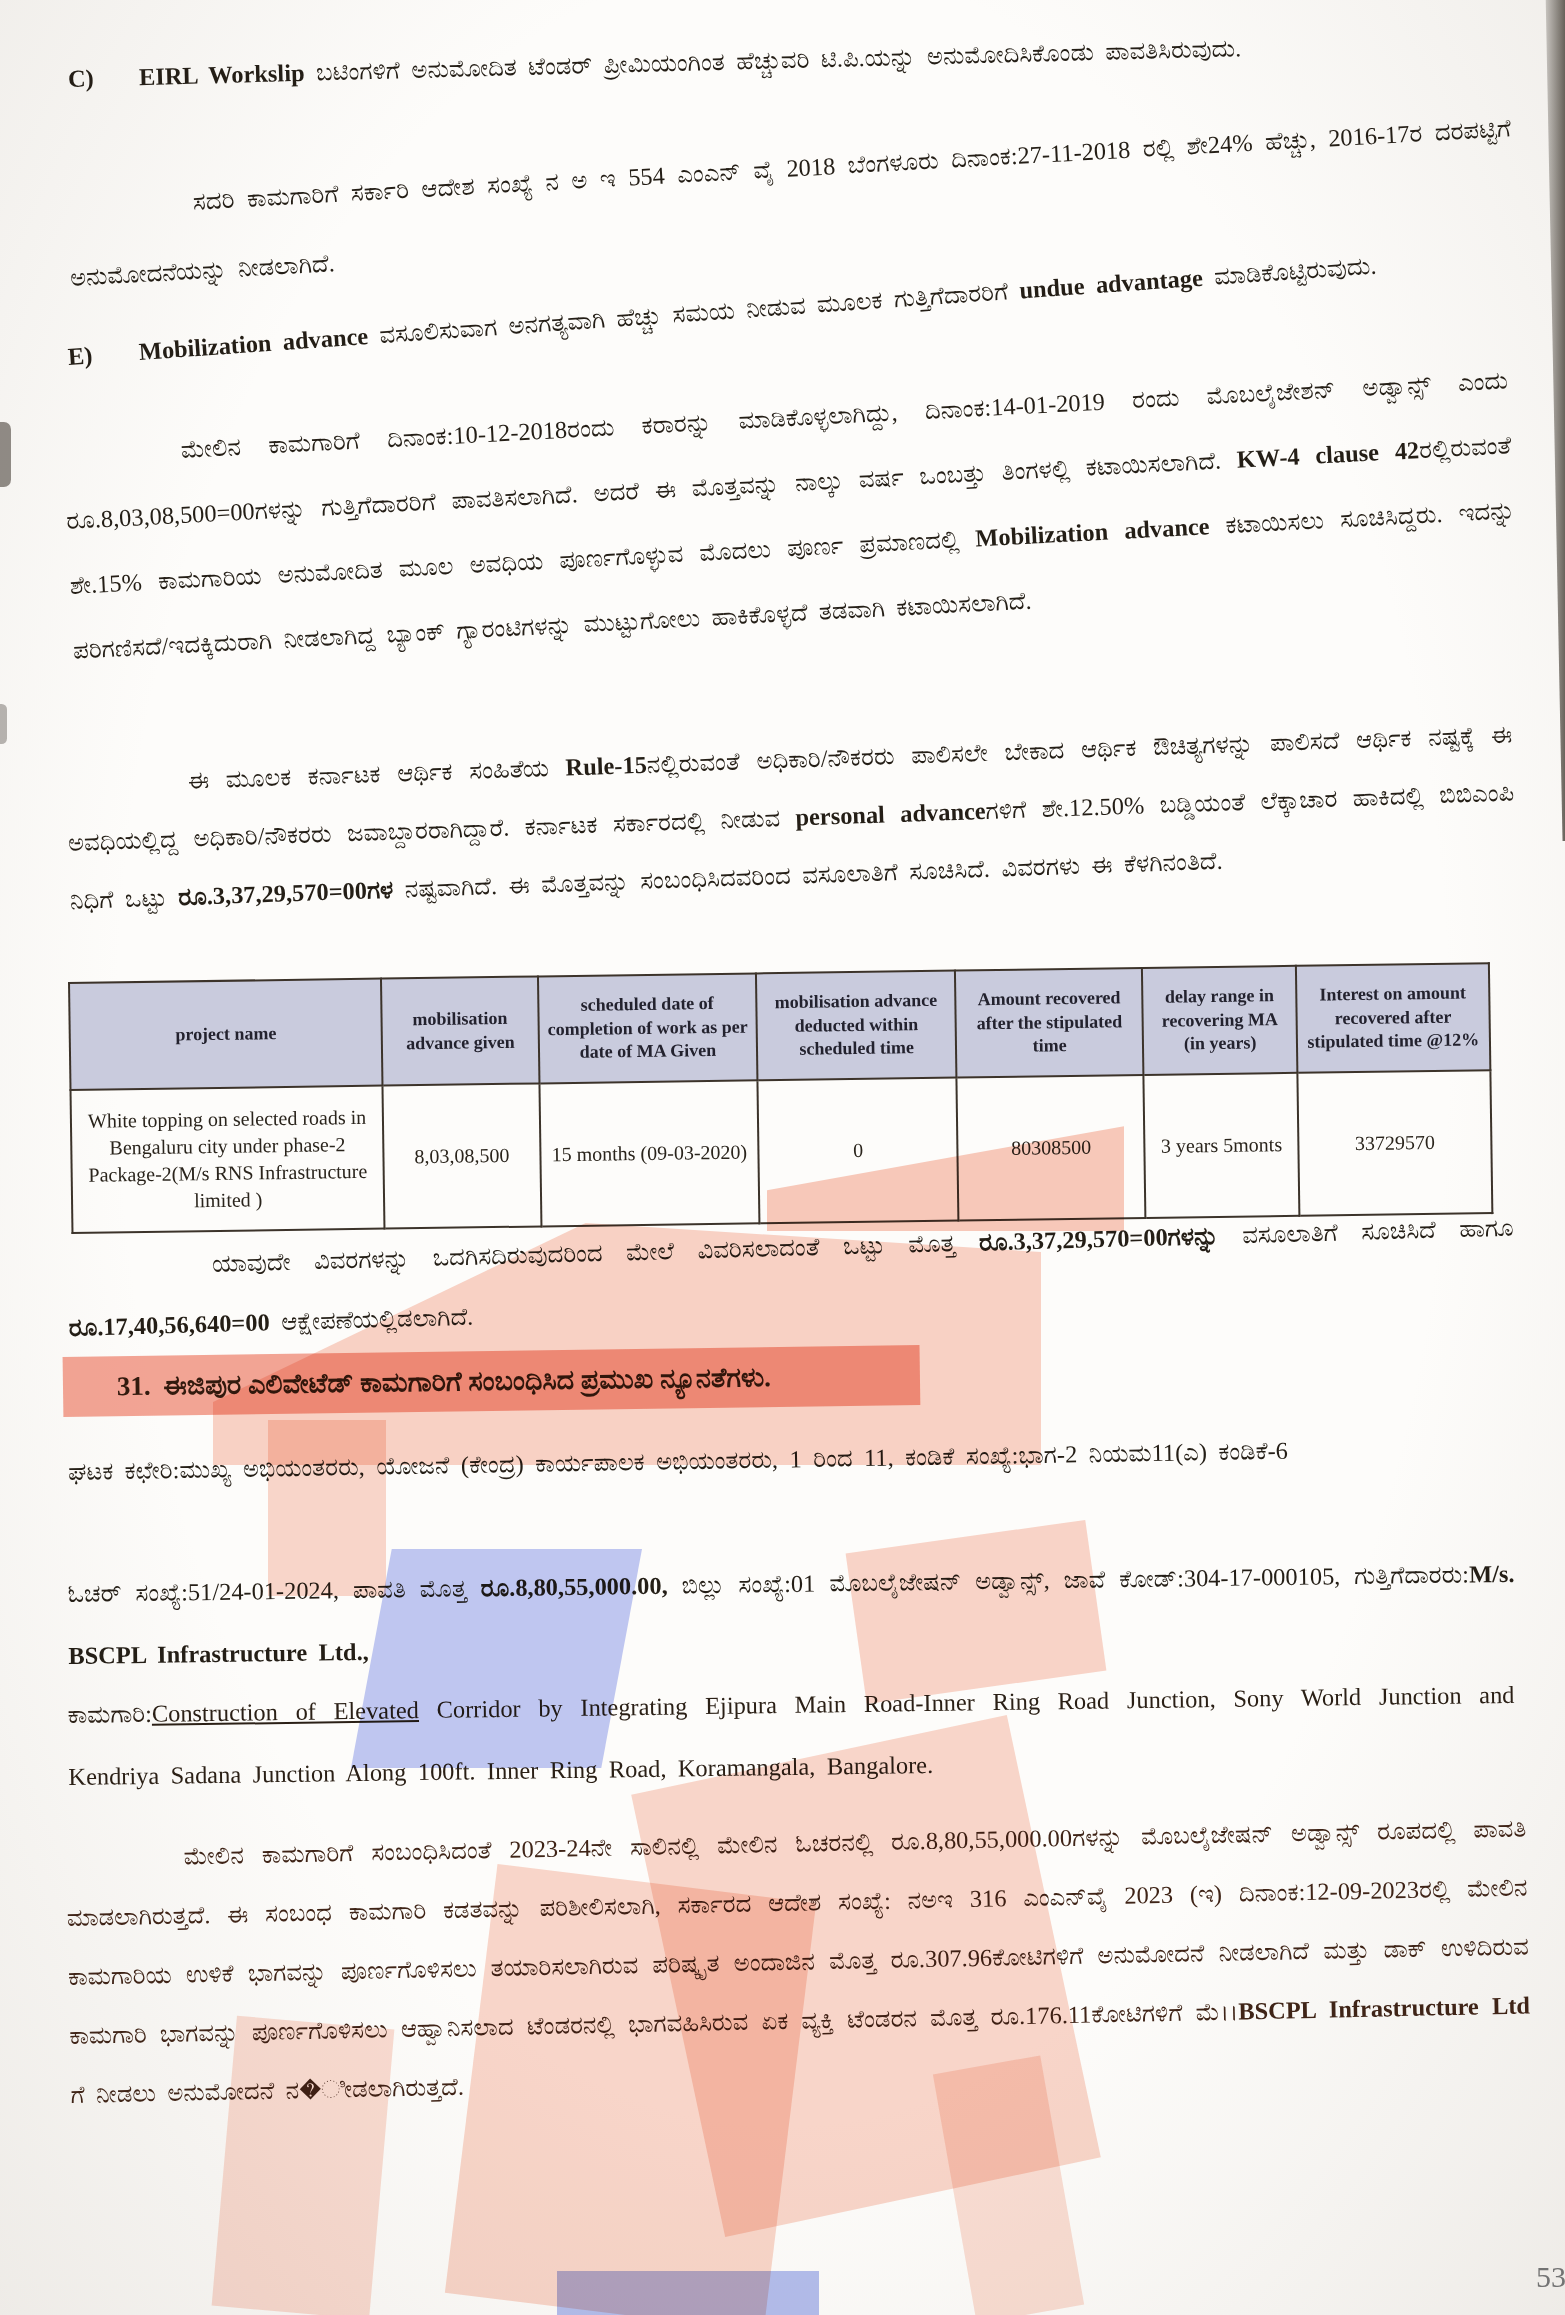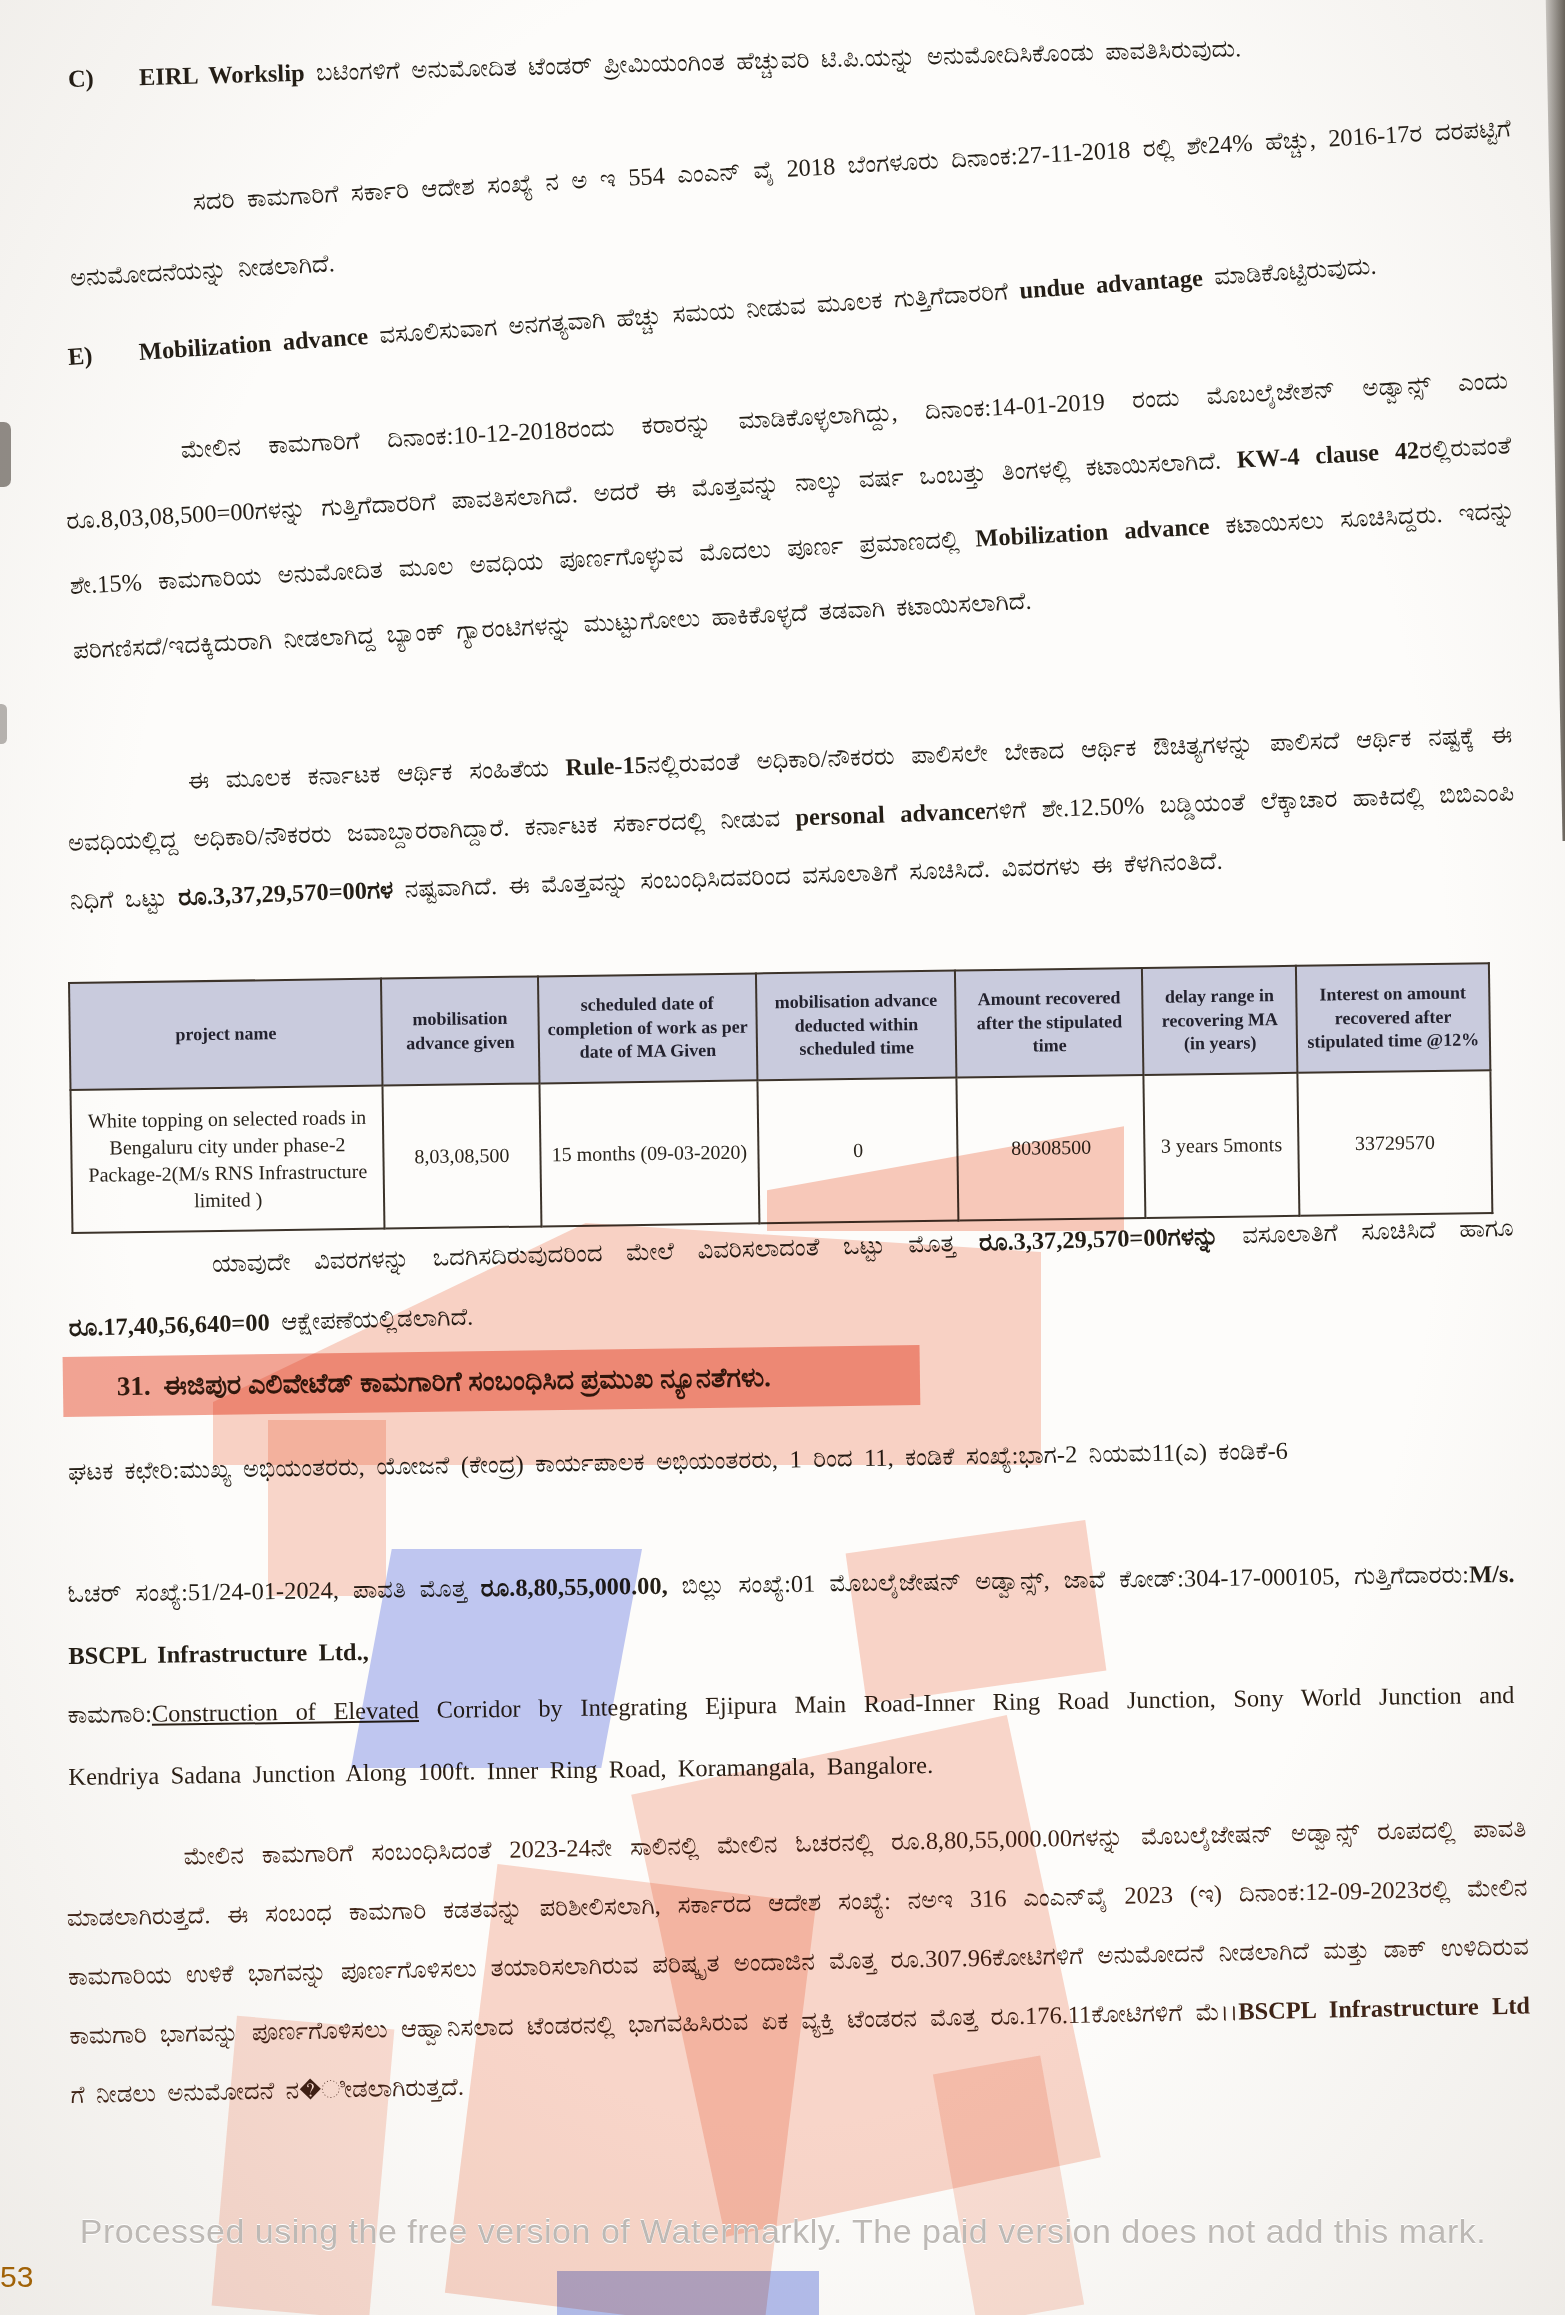--- a/index.html
+++ b/index.html
@@ -24,22 +24,22 @@
   table{border-collapse:collapse;width:100%;table-layout:fixed;border:2.7px solid #35291f;}
   th,td{border:2.3px solid #3c332a;vertical-align:middle;text-align:center;}
   th{background:#c9cbdd;font-weight:bold;font-size:18px;line-height:1.3;padding:9px 5.4px;color:#23222e;height:87px;}
   td{font-size:20px;line-height:1.35;padding:7.2px 9px;height:127px;color:#2a241c;}
   
   .wm{position:absolute;mix-blend-mode:multiply;pointer-events:none;z-index:3;}
   
   #wm-notice{position:absolute;left:0;top:2212px;width:100%;text-align:center;z-index:4;
         font-family:"Liberation Sans", sans-serif;font-size:34px;color:#bdb9b5;
         text-shadow:0 0.9px 0 #fff,0 -0.9px 0 #fff;letter-spacing:0.5px;}
-  #page-num{position:absolute;left:0;top:2260px;width:100%;text-align:left;z-index:4;
-        font-size:30px;color:#a16207;font-family:Liberation Sans, sans-serif;}
+  #page-num{position:absolute;left:0;top:2260px;width:100%;text-align:right;z-index:4;
+        font-size:30px;color:#737373;font-family:Liberation Serif, serif;}
   
   .edge-right{position:absolute;right:0;top:0;width:29px;height:841px;z-index:5;
         background:linear-gradient(to left, rgba(62,55,46,.8), rgba(62,55,46,0));
         clip-path:polygon(30% 0,100% 0,100% 100%,88% 100%);}
   .edge-left1{position:absolute;left:0;top:422px;width:11px;height:65px;z-index:5;
         background:rgba(58,50,42,.55);border-radius:0 7.2px 7.2px 0;}
   .edge-left2{position:absolute;left:0;top:704px;width:7.2px;height:40px;z-index:5;
         background:rgba(58,50,42,.35);border-radius:0 5.4px 5.4px 0;}
 </style>
 </head>
@@ -132,17 +132,16 @@
   <div class="wm" style="left:470px;top:1882px;width:321px;height:432px;background:rgba(243,152,124,.38);transform:rotate(7deg);"></div>
   <div class="wm" style="left:674px;top:1750px;width:384px;height:452px;background:rgba(243,152,124,.38);transform:rotate(-12deg);"></div>
   <div class="wm" style="left:224px;top:2022px;width:158px;height:291px;background:rgba(243,152,124,.32);transform:rotate(5deg);"></div>
   <div class="wm" style="left:954px;top:2063px;width:109px;height:253px;background:rgba(243,152,124,.3);transform:rotate(-10deg);"></div>
   <div class="wm" style="left:557px;top:2271px;width:262px;height:45px;background:rgba(120,140,230,.55);"></div>
 
   <div class="edge-right"></div>
   <div class="edge-left1"></div>
   <div class="edge-left2"></div>
 
-  <div id="wm-notice">Processed using the free version of Watermarkly. The paid version does not add this mark.</div>
   <div id="page-num">53</div>
 
 </div>
 
 
 </body></html>

